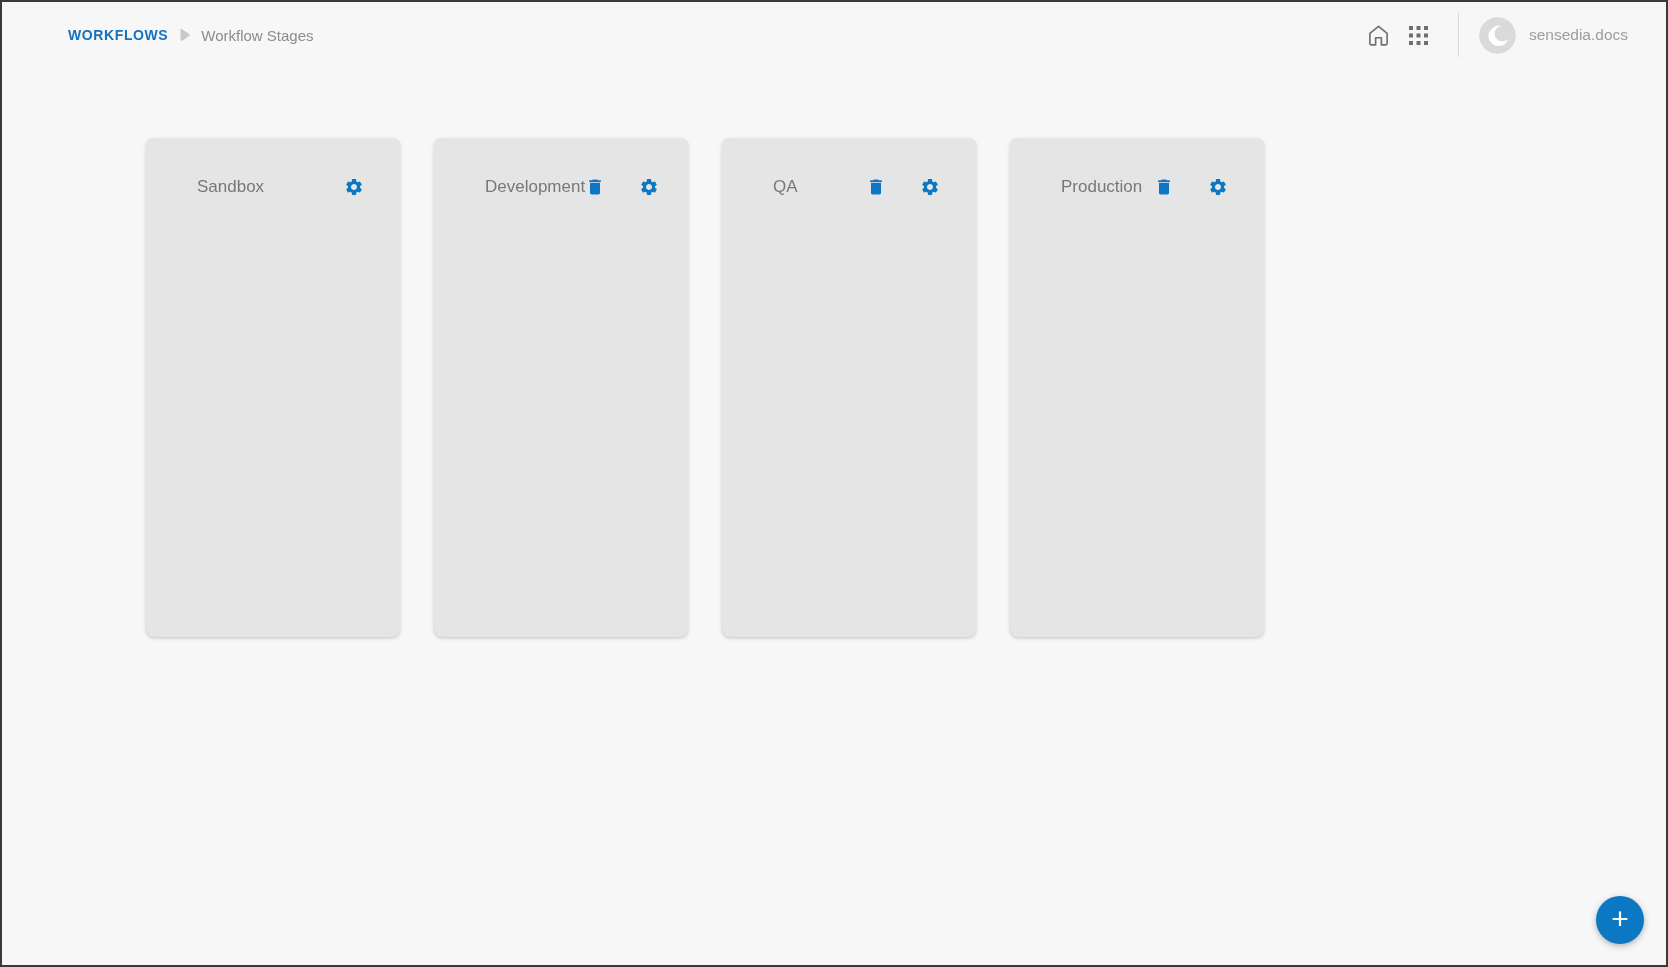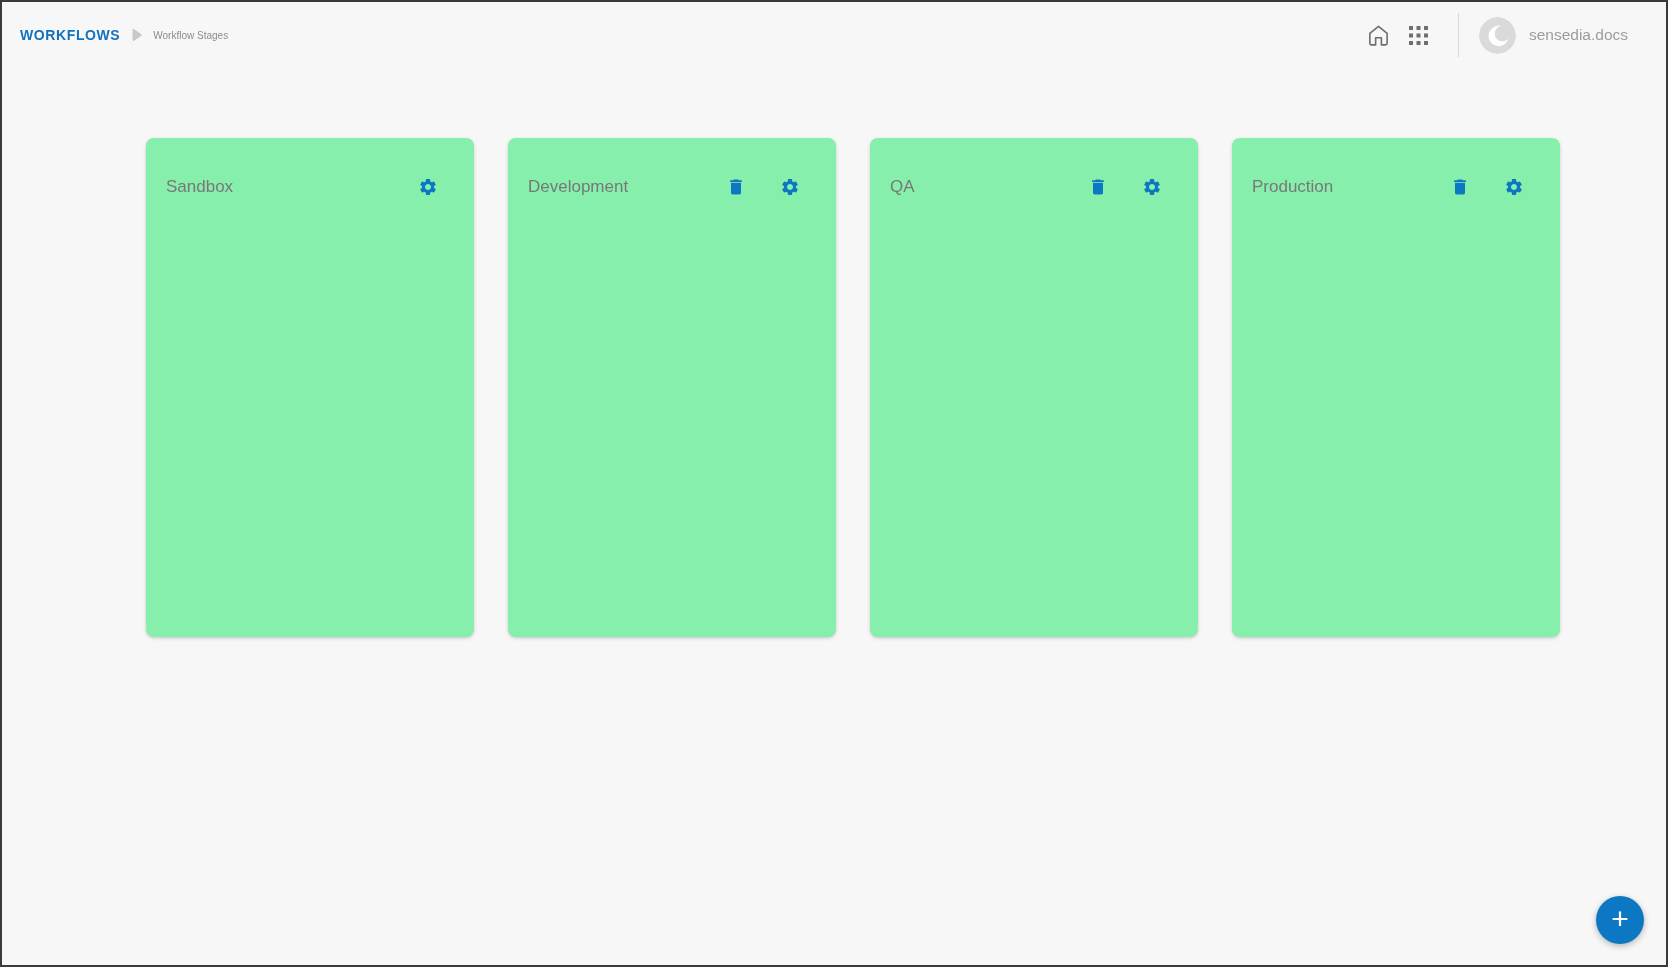--- a/index.html
+++ b/index.html
@@ -11,40 +11,41 @@
   *{box-sizing:border-box;}
   html,body{margin:0;padding:0;}
   body{width:1668px;height:967px;font-family:"Liberation Sans",sans-serif;}
   .frame{
     width:1668px;height:967px;border:2px solid #3a3a3a;background:var(--page-background);
     position:relative;overflow:hidden;
   }
 
   
   .topbar{height:66px;display:flex;align-items:center;justify-content:space-between;padding:0 38px 0 18px;}
-  .breadcrumb{display:flex;align-items:center;gap:11px;}
+  .breadcrumb{display:flex;gap:11px;margin-left:48px;}
   .crumb-root{color:var(--breadcrumb-blue);font-weight:bold;font-size:14px;letter-spacing:.6px;text-decoration:none;cursor:pointer;}
   .crumb-sep{display:flex;align-items:center;}
-  .crumb-current{color:#8b8b8b;font-size:10px;}
+  .crumb-current{color:#8b8b8b;font-size:15px;}
   .topbar-right{display:flex;align-items:center;}
   .icon-btn{background:none;border:0;padding:3px;cursor:pointer;display:flex;align-items:center;justify-content:center;color:#6f6f6f;}
   .home-btn{margin-right:12px;}
   .grid-btn{margin-right:26px;}
   .top-divider{width:1px;height:44px;background:#d8d8d8;margin-right:20px;}
   .account{display:flex;align-items:center;gap:13px;cursor:pointer;}
   .avatar{width:37px;height:37px;border-radius:50%;display:block;}
   .account-name{color:#9c9c9c;font-size:15.5px;}
 
   
   .main{padding:24px 0 0 144px;}
   .page-title{margin:0;font-size:19px;font-weight:bold;color:var(--title-blue);line-height:22px;}
   .stage-row{display:flex;gap:34px;margin-top:46px;}
   .card{
-    width:328px;height:499px;background:#86efac;border-radius:8px;
+    width:254px;height:499px;background:#e5e5e5;border-radius:8px;
     box-shadow:0 1px 3px rgba(0,0,0,.13),0 2px 5px rgba(0,0,0,.07);
+    padding-left:31px;
   }
   .card-header{display:flex;align-items:center;justify-content:space-between;padding:39px 36px 0 20px;}
   .stage-name{font-size:17px;color:#787878;}
   .card-actions{display:flex;align-items:center;gap:34px;}
   .card-actions .icon-btn{color:var(--accent-blue);padding:0;}
 
   
   .fab{
     position:absolute;right:22px;bottom:21px;width:48px;height:48px;border-radius:50%;
     background:var(--accent-blue);color:#fff;border:0;cursor:pointer;

